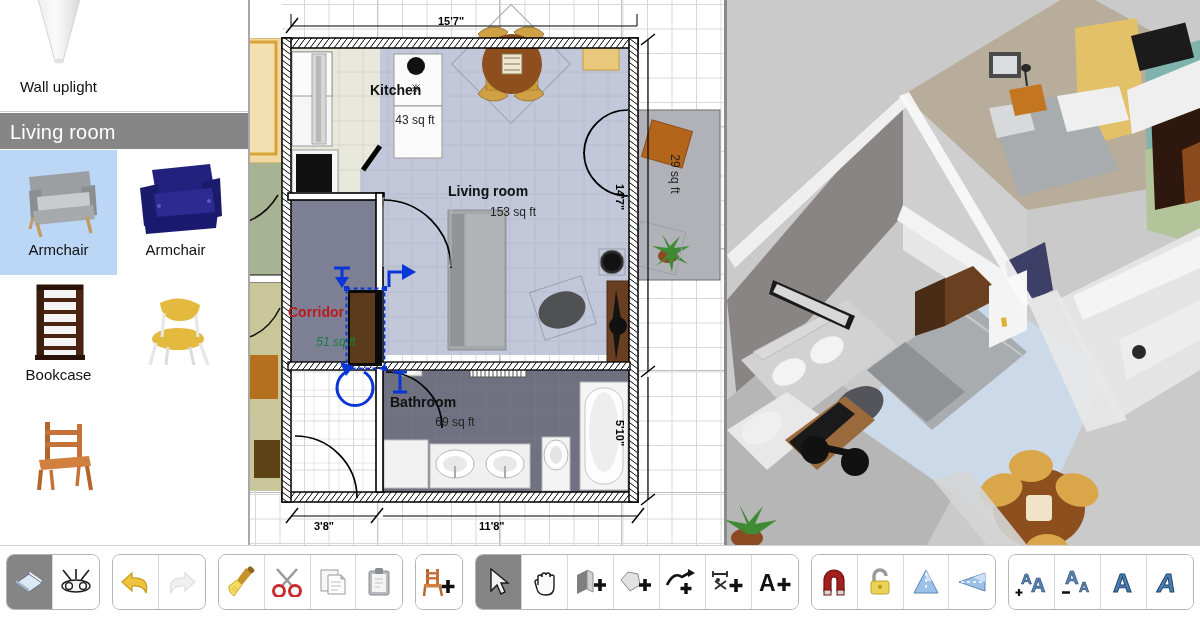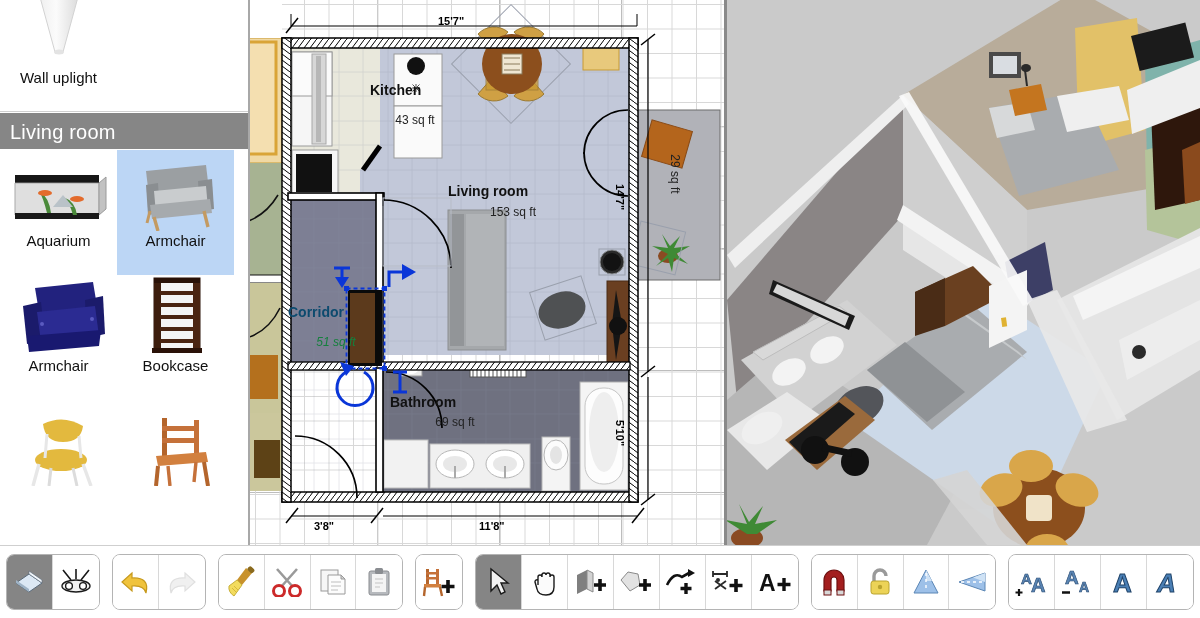--- a/index.html
+++ b/index.html
@@ -34,21 +34,21 @@
     font-size: 20px; padding: 5px 10px 7px 10px;
     height: 38px; line-height: 28px;
     border-top: 1px solid #fff; border-bottom: 1px solid #fff;
     letter-spacing: .2px;
   }
   .cat-grid { display: flex; flex-wrap: wrap; }
   .cat-cell {
     width: 117px; height: 125px;
     display: flex; flex-direction: column;
     align-items: center; justify-content: flex-end;
-    padding-bottom: 20px; position: relative;
+    padding-bottom: 11px; position: relative;
     background: transparent;
   }
   .cat-cell.selected { background: #bcd6f5; }
   .cat-cell .thumb {
     flex: 1 1 auto; width: 100%;
     display: flex; align-items: center; justify-content: center;
     padding-top: 4px;
   }
   .cat-cell .caption {
     font-size: 15px; color: #101010; text-align: center;
@@ -146,36 +146,20 @@
           <div class="caption">Wall uplight</div>
         </div>
       </div>
 
       <div class="cat-header">
         <span>Living room</span>
       </div>
 
       <div class="cat-grid">
 
-        <div class="cat-cell">
-          <div class="thumb">
-            <svg width="104" height="74" viewBox="0 0 104 74">
-              <rect x="8" y="20" width="84" height="8" fill="#171717"></rect>
-              <path d="M8 28 L92 28 L92 60 L8 60 Z" fill="#dadada" opacity=".85" stroke="#9a9a9a"></path>
-              <path d="M92 28 L99 22 L99 54 L92 60 Z" fill="#c2c2c2" stroke="#9a9a9a"></path>
-              <rect x="8" y="58" width="84" height="6" fill="#191919"></rect>
-              <path d="M40 58 q -4 -16 -8 -22 q 10 6 12 22 z" fill="#4a8a3a"></path>
-              <path d="M66 60 q -4 -14 -10 -18 q 12 4 14 18 z" fill="#4a8a3a"></path>
-              <path d="M46 52 l 10 -12 l 10 12 z" fill="#b9c2c8"></path>
-              <ellipse cx="38" cy="38" rx="7" ry="3" fill="#e36b2c"></ellipse>
-              <ellipse cx="70" cy="44" rx="7" ry="3" fill="#e36b2c"></ellipse>
-            </svg>
-          </div>
-          <div class="caption">Aquarium</div>
-        </div>
 
         <div class="cat-cell selected">
           <div class="thumb">
             <svg width="104" height="80" viewBox="0 0 104 80">
               <path d="M22 20 L82 14 L86 48 L26 54 Z" fill="#9b9fa2"></path>
               <path d="M22 34 L34 32 L36 62 L24 64 Z" fill="#8a8e91"></path>
               <path d="M74 30 L88 28 L90 58 L76 60 Z" fill="#8a8e91"></path>
               <path d="M30 40 L82 35 L84 58 L32 63 Z" fill="#c9ccce"></path>
               <path d="M26 54 L86 48 L88 62 L28 68 Z" fill="#a6aaad"></path>
               <path d="M30 66 L34 80" stroke="#c39a62" stroke-width="3.4"></path>
@@ -484,21 +468,21 @@
           <path d="M391 505 L405 494" stroke-width="1.5"></path>
         </g>
       </svg>
 
       <div class="room-label" style="left:120px; top:82px; width:90px;">Kitchen</div>
       <div class="room-area" style="left:120px; top:113px; width:90px;">43 sq ft</div>
 
       <div class="room-label" style="left:198px; top:183px; width:130px;">Living room</div>
       <div class="room-area" style="left:198px; top:205px; width:130px;">153 sq ft</div>
 
-      <div class="room-label" style="left:38px; top:304px; width:96px; color:#0c4a6e;">Corridor</div>
+      <div class="room-label" style="left:38px; top:304px; width:96px; color:#b91c1c;">Corridor</div>
       <div class="room-area" style="left:38px; top:335px; width:96px; color:#15803d;font-style:italic;">51 sq ft</div>
 
       <div class="room-label" style="left:140px; top:394px; width:130px;">Bathroom</div>
       <div class="room-area" style="left:140px; top:415px; width:130px;">69 sq ft</div>
 
       <div class="room-area" style="left:383px; top:167px; width:84px; transform:rotate(90deg); transform-origin:center;">29 sq ft</div>
 
       <div class="dim-text" style="left:188px; top:15px;">15'7"</div>
       <div class="dim-text" style="left:64px; top:520px;">3'8"</div>
       <div class="dim-text" style="left:229px; top:520px;">11'8"</div>

